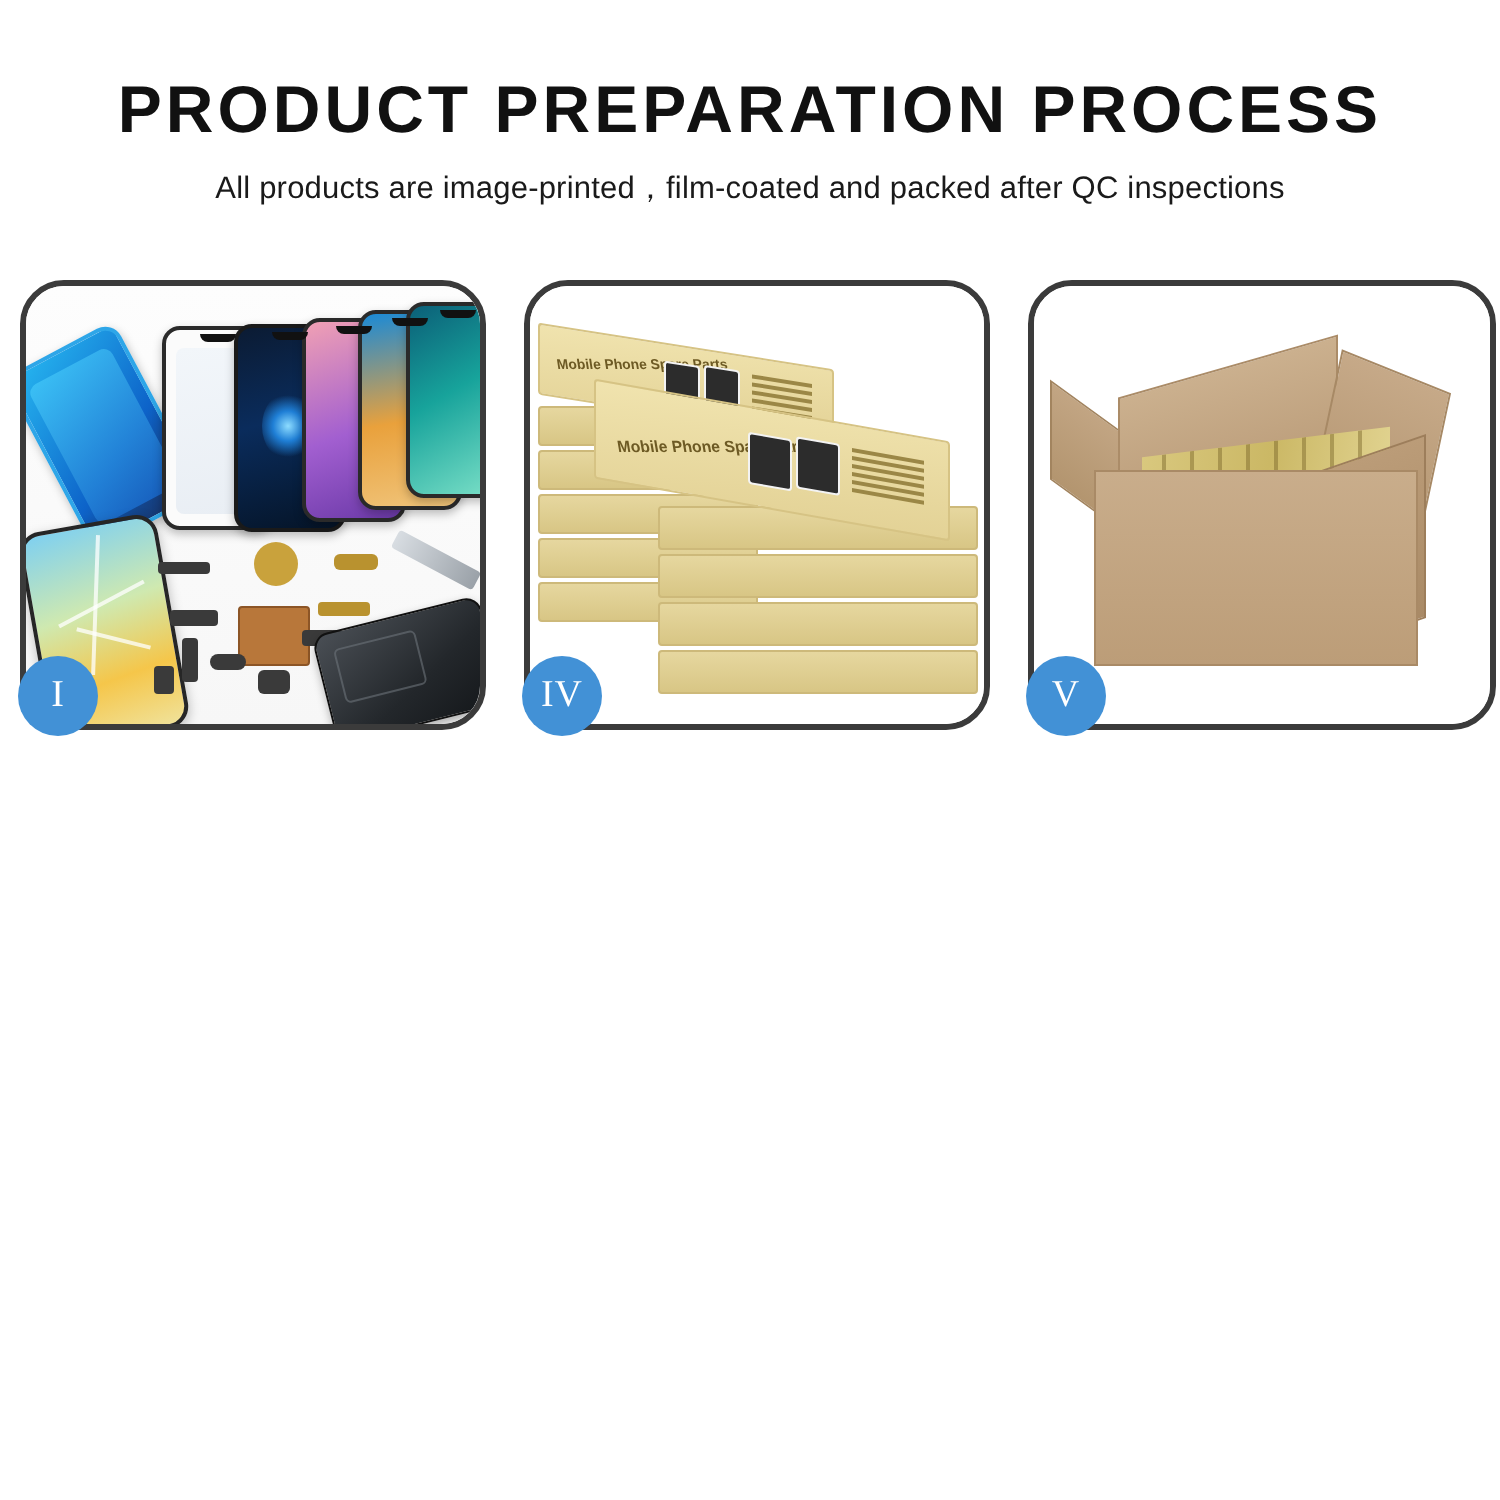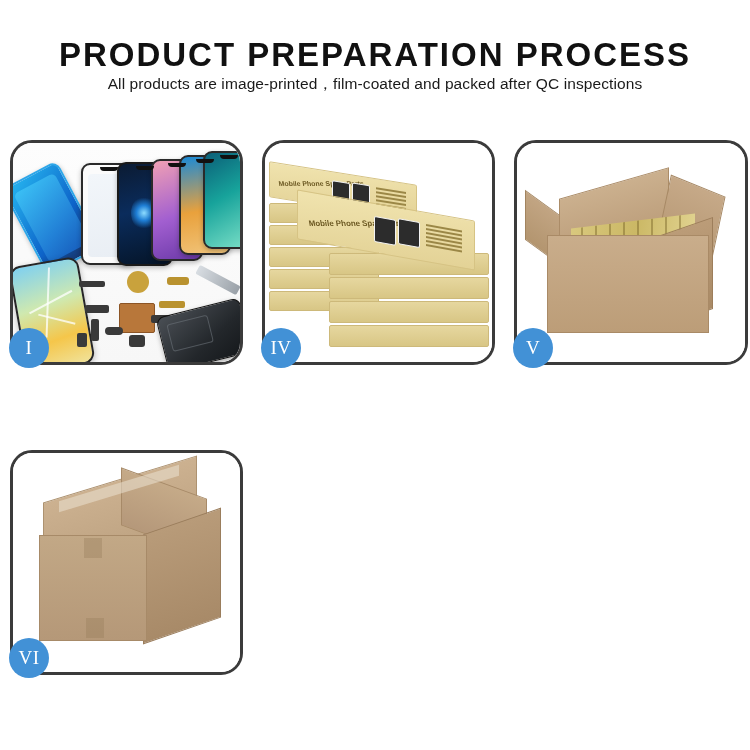--- a/index.html
+++ b/index.html
@@ -11,21 +11,21 @@
   .page{width:750px;height:750px;position:relative;padding-left:36px;}
 
   
   .header{position:absolute;left:0;top:0;width:750px;text-align:center;}
   .title{
     font-size:33px;font-weight:700;color:#111111;letter-spacing:2.0px;
     margin-top:38px;line-height:1.05;white-space:nowrap;
     font-family:"Liberation Sans", sans-serif;
   }
   .subtitle{
-    font-size:15.5px;color:#1a1a1a;margin-top:1px;letter-spacing:.1px;
+    font-size:15.5px;color:#1a1a1a;margin-top:11px;letter-spacing:.1px;
     white-space:nowrap;font-family:"Liberation Sans", sans-serif;
   }
 
   
   .grid{
     position:absolute;left:10px;top:140px;
     width:730px;height:535px;
     display:grid;
     grid-template-columns:233px 233px 234px;
     grid-template-rows:225px 225px;
@@ -299,30 +299,15 @@
             <i style="left:108px"></i>
         </div>
         <div class="carton-faceR"></div>
         <div class="carton-body"></div>
       </div>
       <div class="badge">
         <span>V</span>
       </div>
     </div>
 
-    <div class="panel">
-      <div class="panel-clip p6">
-        <div class="sc-top"></div>
-        <div class="sc-topR"></div>
-        <div class="sc-tape"></div>
-        <div class="sc-side"></div>
-        <div class="sc-front">
-          <span class="sc-tab" style="left:44px;top:2px;"></span>
-          <span class="sc-tab" style="left:46px;bottom:2px;"></span>
-        </div>
-      </div>
-      <div class="badge">
-        <span>VI</span>
-      </div>
-    </div>
 
   </div>
 </div>
 
 </body></html>

